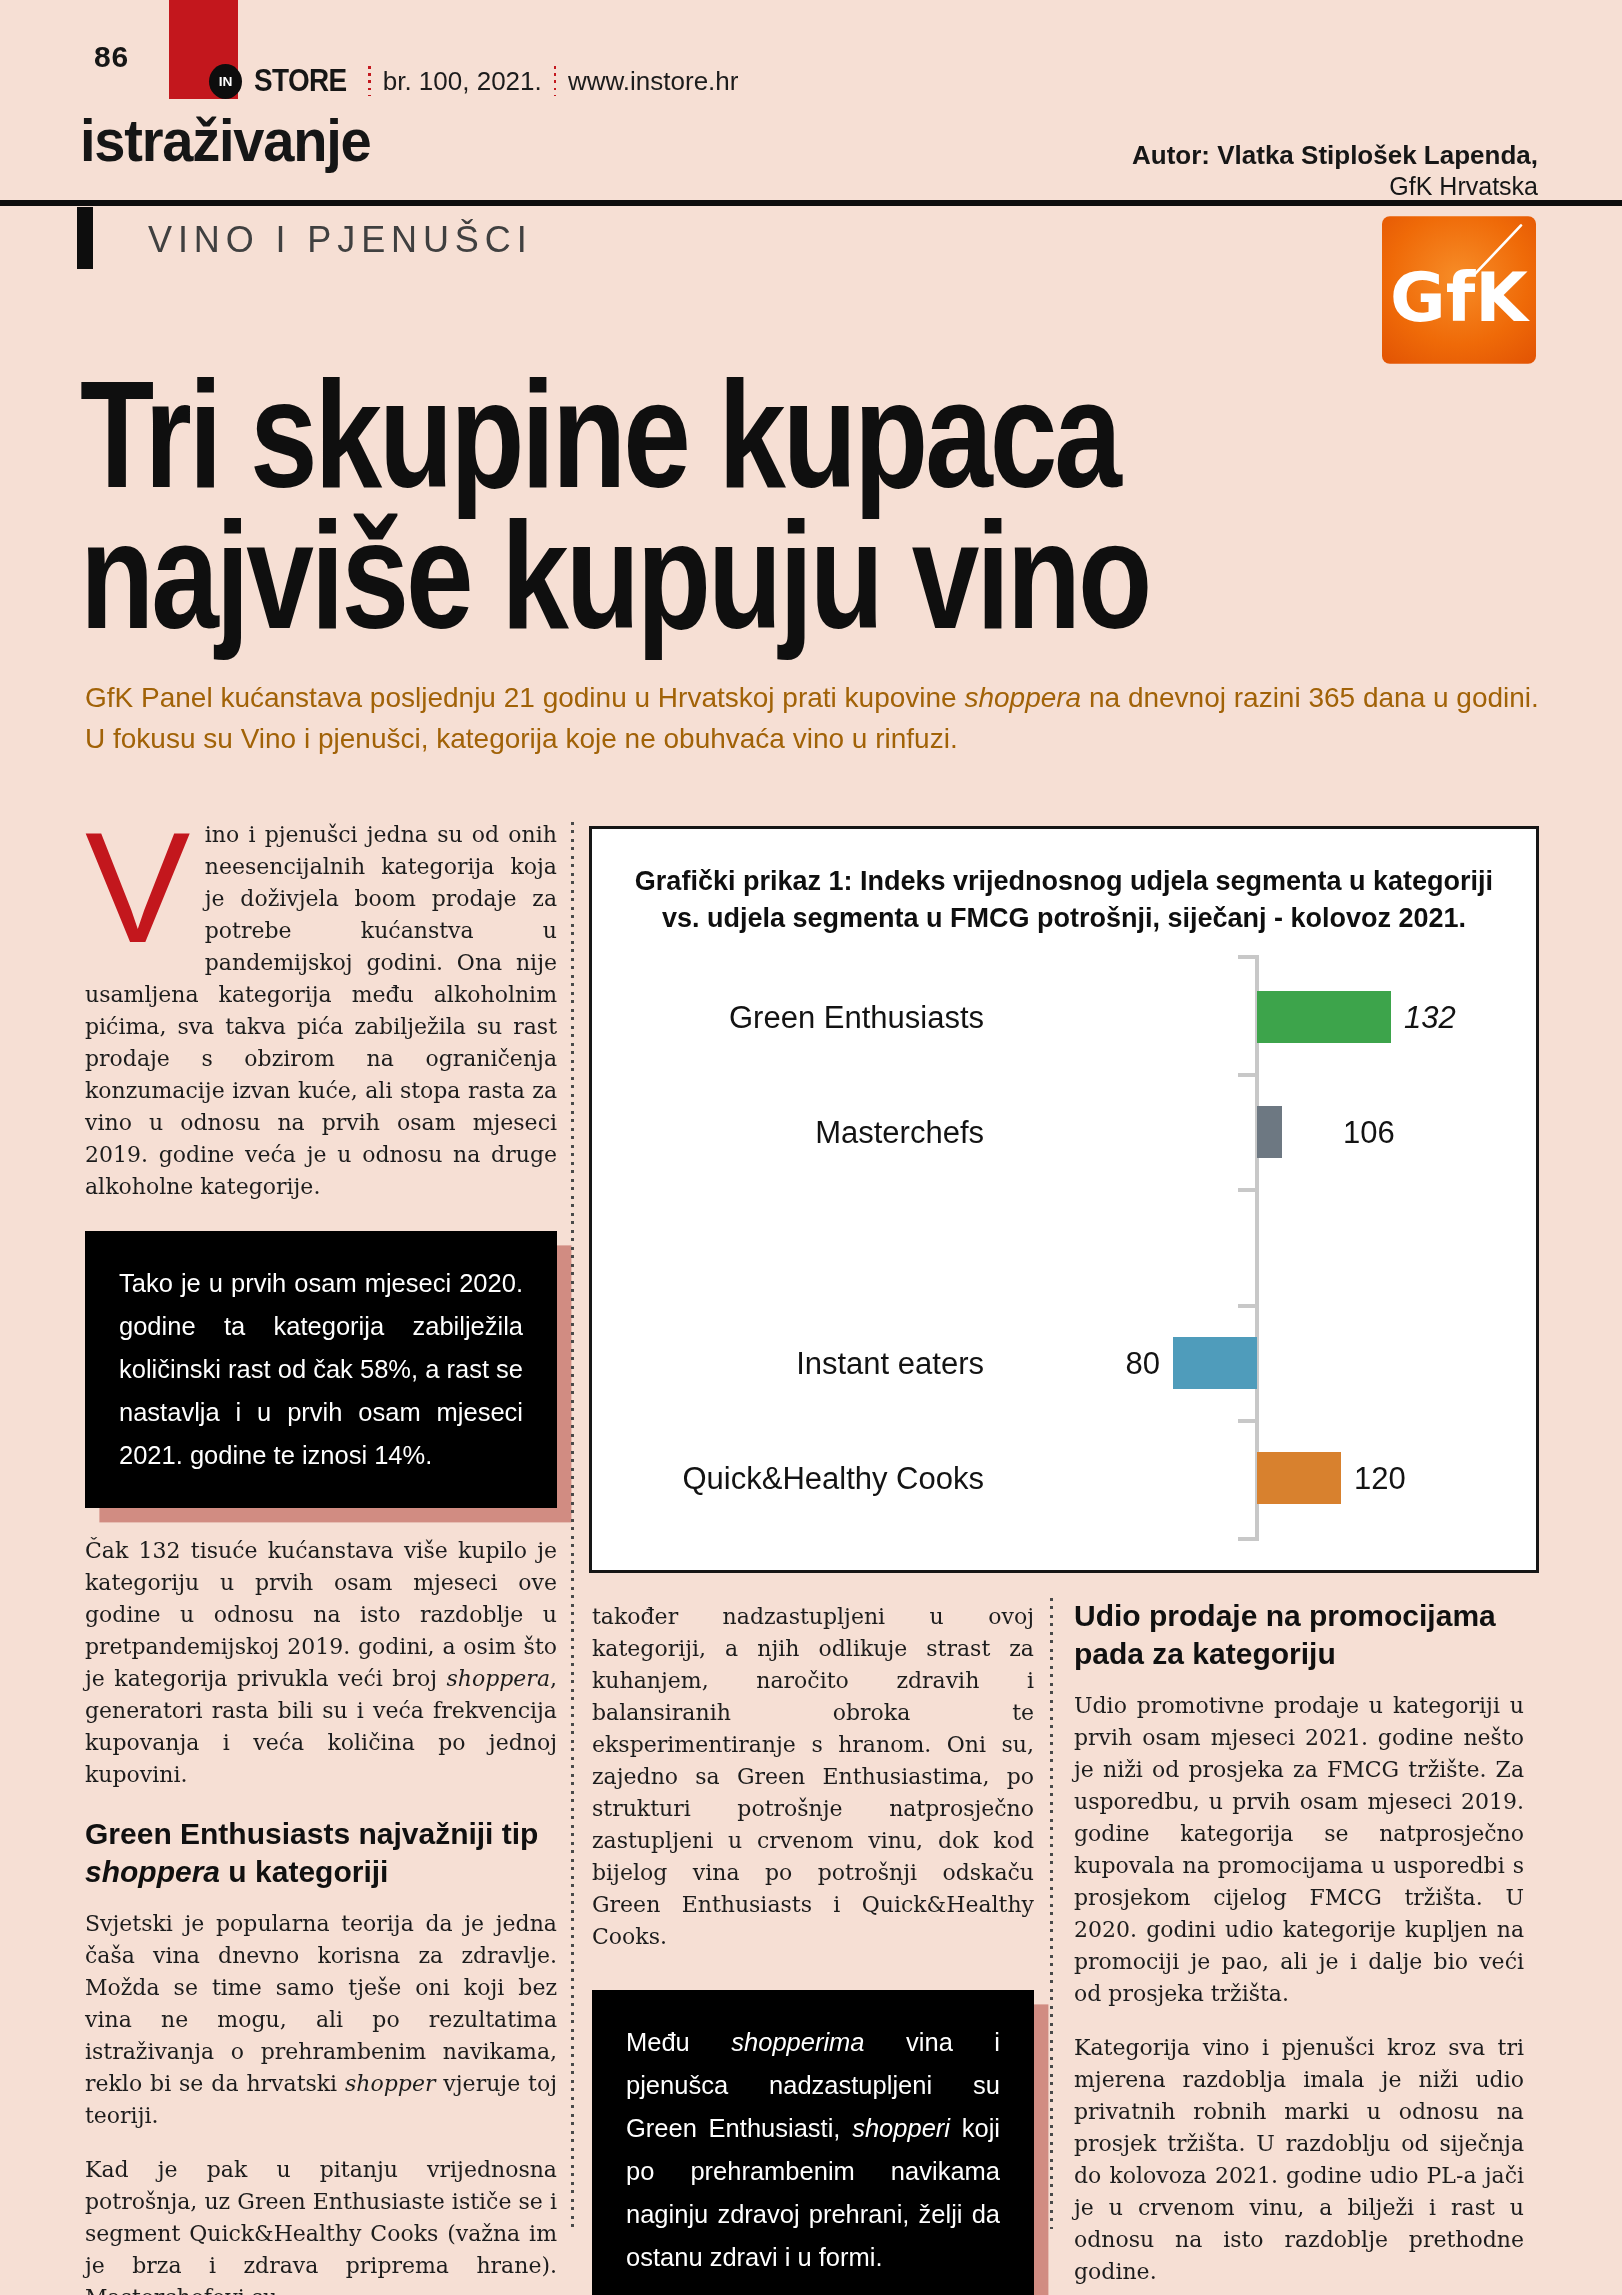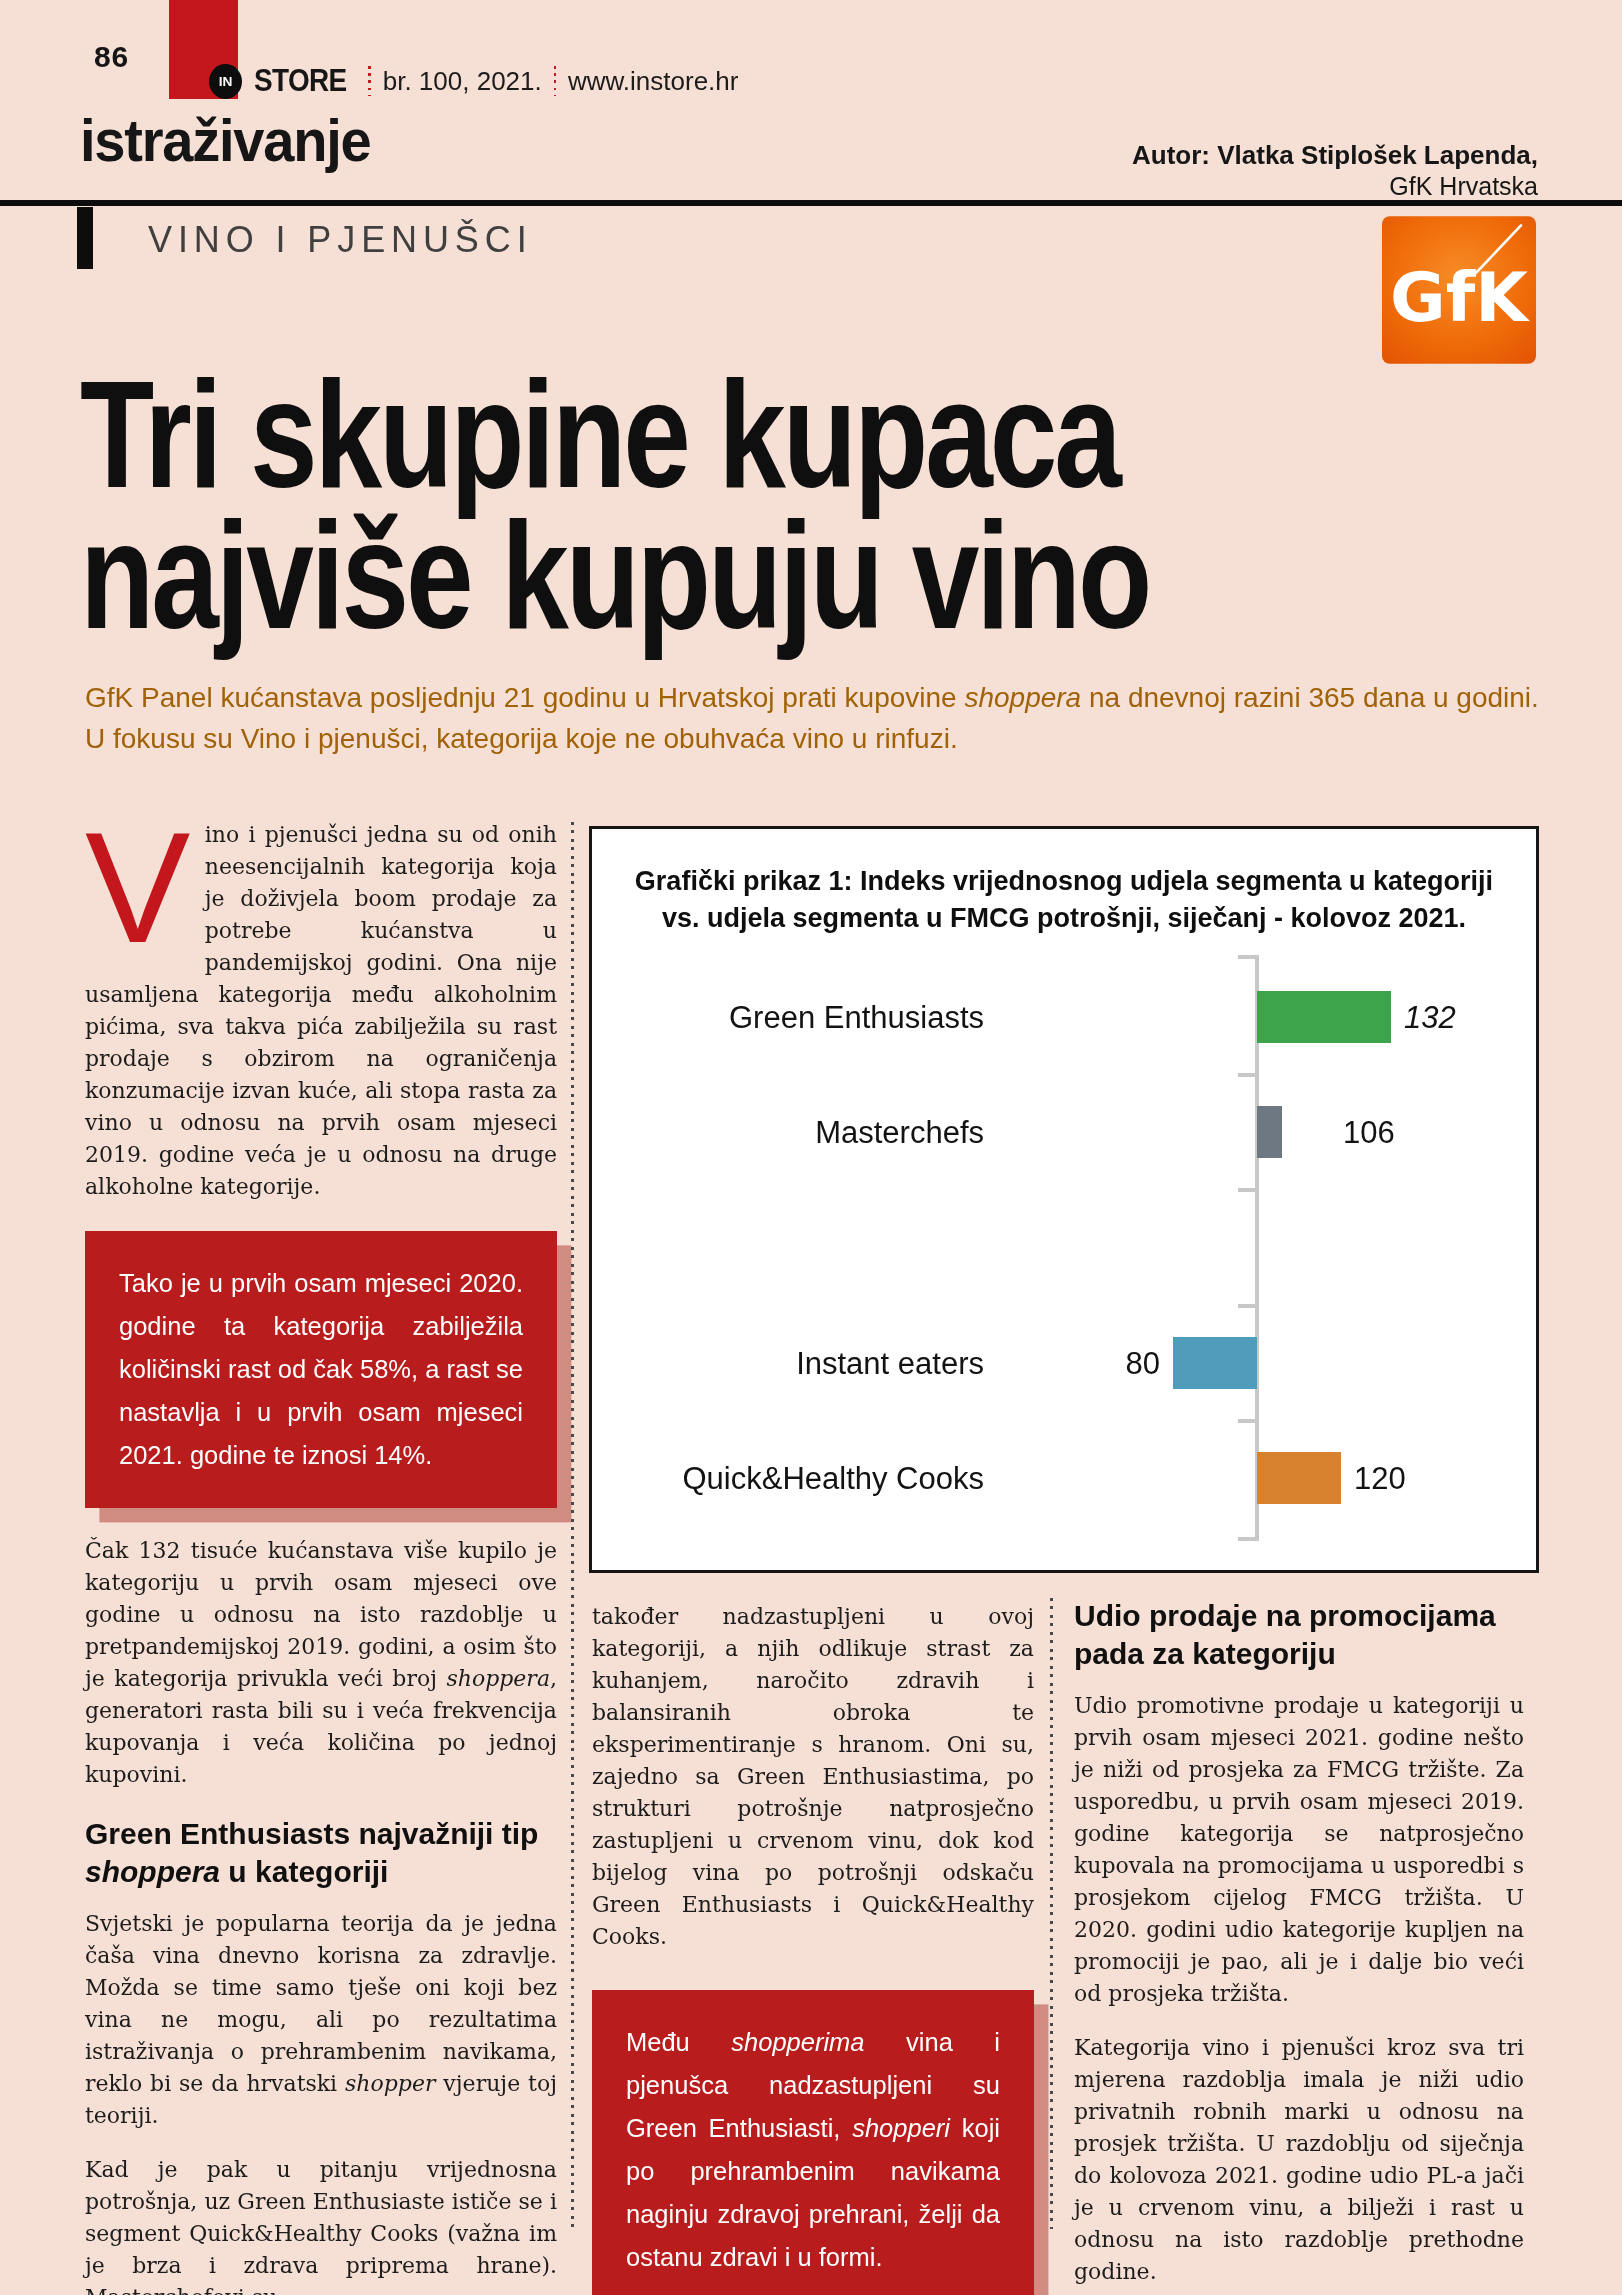--- a/index.html
+++ b/index.html
@@ -36,21 +36,21 @@
   .lead{left:85px;top:649px;width:1461px;font-size:28px;line-height:41px;color:#a16207;}
 
   
   .col{text-align:justify;}
   .body-p{font-family:"DejaVu Serif",serif;font-size:22px;line-height:32px;color:#1c1c1c;margin:0;}
   .col1{left:85px;top:819px;width:472px;}
   .col2{left:592px;top:1601px;width:442px;}
   .col3{left:1074px;top:1597px;width:450px;}
   .dropcap{float:left;font-family:"Liberation Sans",sans-serif;font-size:158px;line-height:.8;
            color:#c3171d;margin:5.2px 14.4px 0 0;font-weight:400;}
-  .callout{background:#b91c1c;box-shadow:14.4px 14.4px 0 #d18c82;padding:31px 34px;margin:27.5px 0;
+  .callout{background:#000000;box-shadow:14.4px 14.4px 0 #d18c82;padding:31px 34px;margin:27.5px 0;
            color:#fff;font-size:25.5px;line-height:43px;text-align:justify;}
   .subhead{font-size:30px;font-weight:700;line-height:38px;color:#101010;text-align:left;margin:23.6px 0 17px;}
   .p-gap{margin:0 0 22px;}
 
   
   .chart-box{left:589px;top:826px;width:950px;height:747px;background:#fff;border:3.3px solid #161616;box-sizing:border-box;}
   .chart-title{margin:34px auto 0;width:870px;text-align:center;font-size:27px;font-weight:700;line-height:37px;color:#0f0f0f;}
   #chart-plot{position:absolute;left:26px;top:131px;width:898px;height:576px;}
 
   

